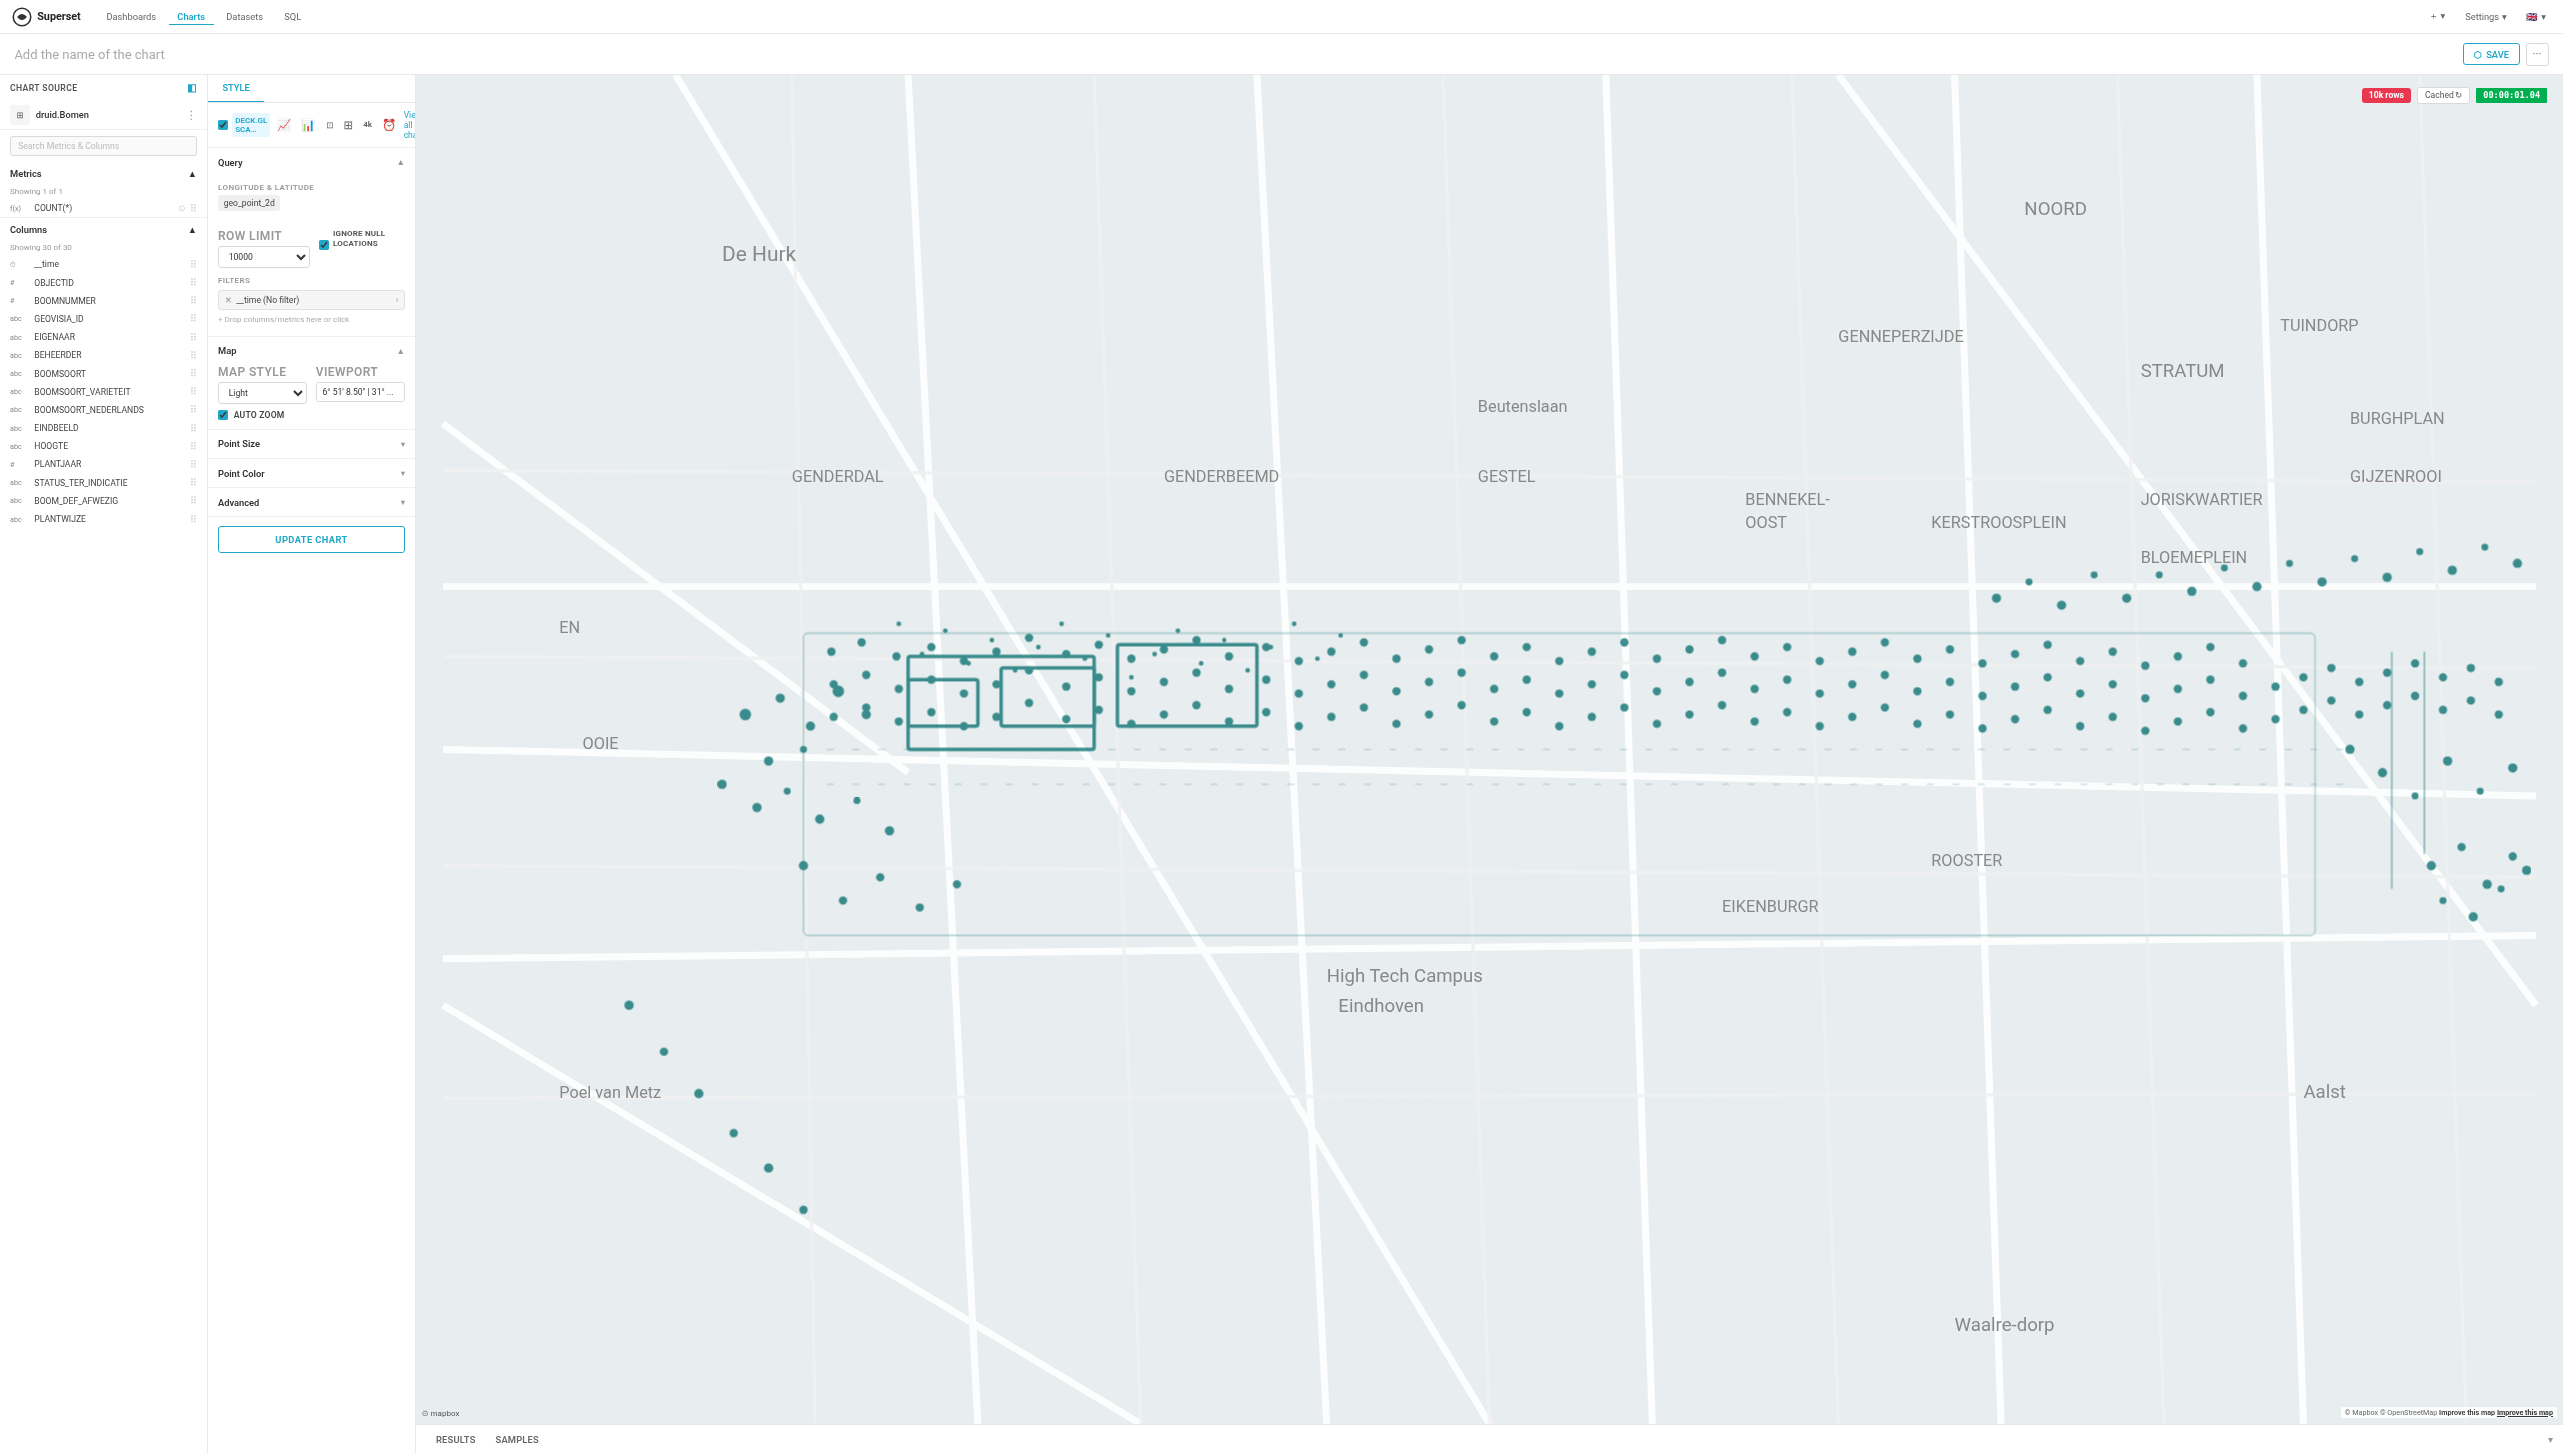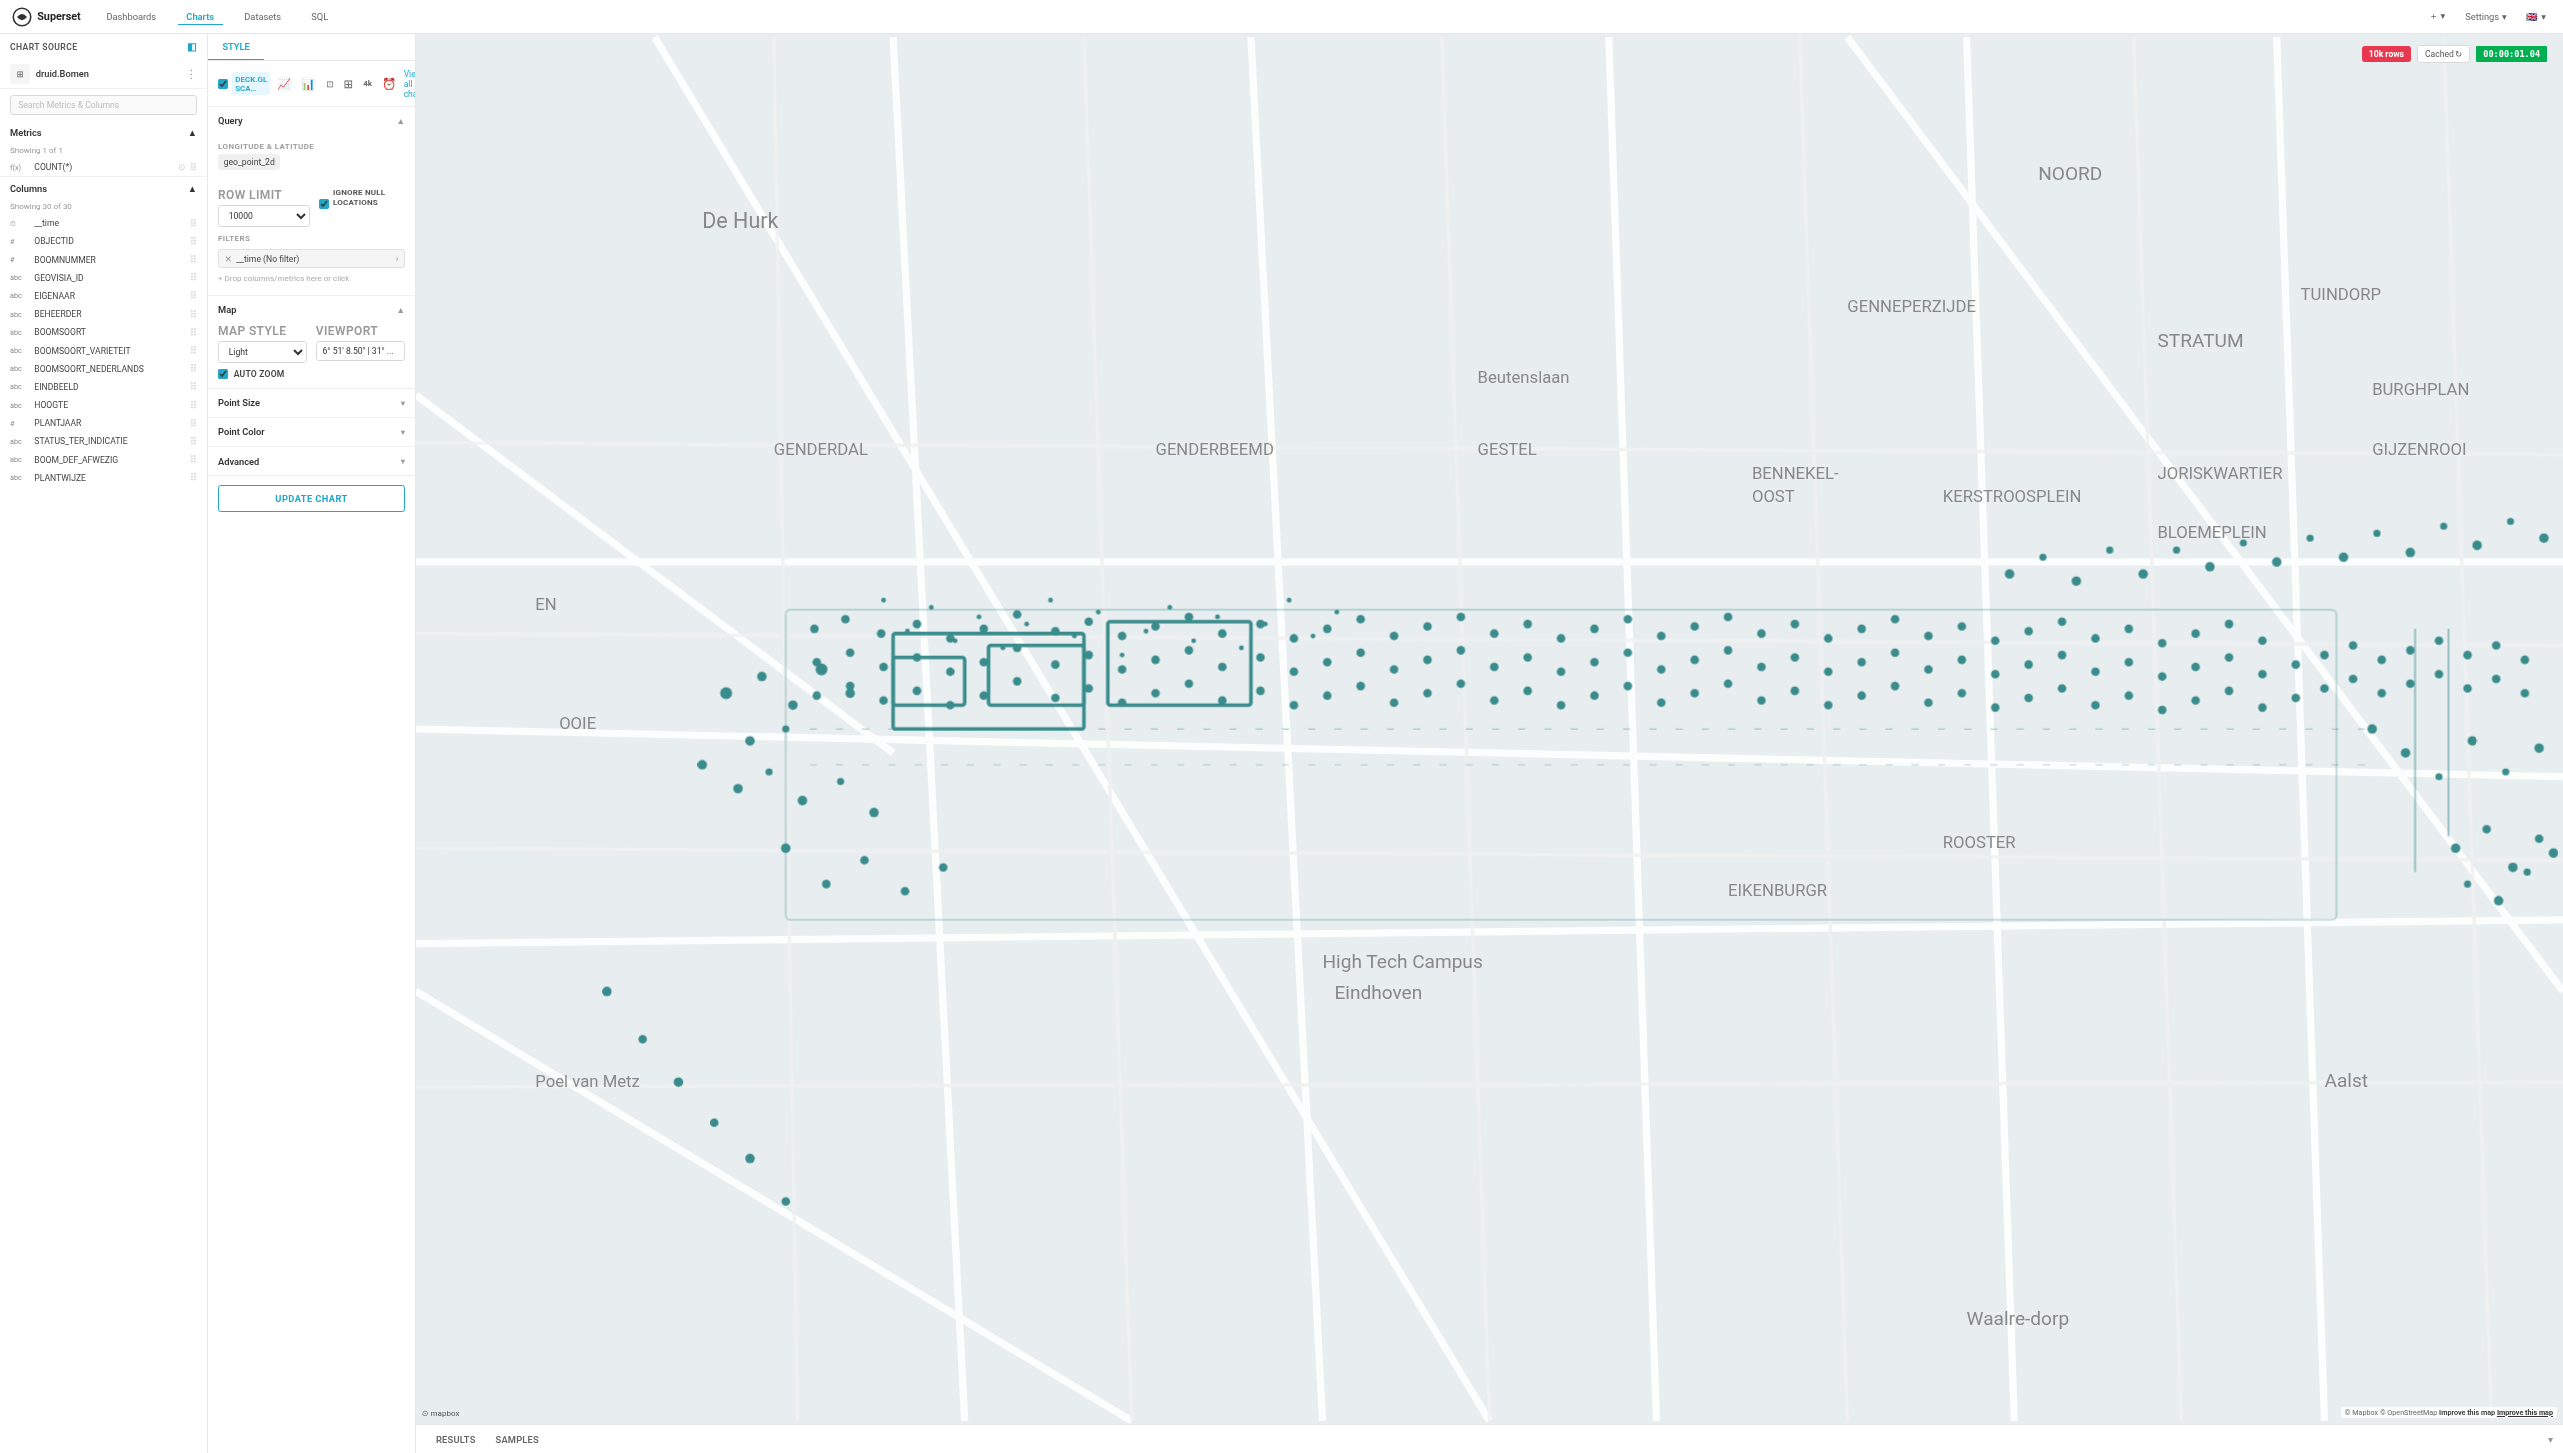--- a/index.html
+++ b/index.html
@@ -6,21 +6,21 @@
     body { background: #fff; font-size: 9.3px; color: #333; overflow: hidden; }
 
     
     .topnav {
       display: flex; align-items: center; height: 34px;
       border-bottom: 0.7px solid #e8e8e8; padding: 0 11.5px;
       background: #fff;
     }
     .topnav-logo { display: flex; align-items: center; margin-right: 17px; gap: 5.7px; font-weight: 700; font-size: 10.8px; color: #222; }
     .topnav-logo svg { width: 20px; height: 20px; }
-    .topnav-links { display: flex; gap: 13px; flex: 1; }
+    .topnav-links { display: flex; gap: 4px; flex: 1; }
     .topnav-link { padding: 2.9px 8.6px; font-size: 9.3px; color: #666; cursor: pointer; border-radius: 2.9px; text-decoration: none; }
     .topnav-link.active { color: #1fa8c9; border-bottom: 1.4px solid #1fa8c9; border-radius: 0; font-weight: 600; }
     .topnav-right { display: flex; align-items: center; gap: 8.6px; }
     .topnav-btn { display: flex; align-items: center; gap: 2.9px; font-size: 9.3px; color: #666; cursor: pointer; padding: 2.9px 5.7px; border-radius: 2.9px; }
 
     
     .page { display: flex; flex-direction: column; height: calc(100vh - 34px); }
     .page-header { display: flex; align-items: center; justify-content: space-between; padding: 8.6px 14.4px; border-bottom: 0.7px solid #e8e8e8; background: #fff; }
     .page-title { font-size: 13px; color: #aaa; font-weight: 400; }
     .page-actions { display: flex; gap: 5.7px; align-items: center; }
@@ -149,20 +149,32 @@
     </div>
     <div class="topnav-btn">
       <span>🇬🇧</span>
       <span>▾</span>
     </div>
   </div>
 </nav>
 
 <div class="page">
 
+  <div class="page-header">
+    <h1 class="page-title">Add the name of the chart</h1>
+    <div class="page-actions">
+      <button class="btn-save">
+        <span>⬡</span>
+        <span>SAVE</span>
+      </button>
+      <button class="btn-more">
+        <span>···</span>
+      </button>
+    </div>
+  </div>
 
   <div class="main-layout">
 
     <div class="left-sidebar">
       <div class="chart-source-header">
         <span>Chart Source</span>
         <div class="chart-source-actions">
           <span style="color:#1fa8c9;font-size:10px;cursor:pointer;">◧</span>
         </div>
       </div>

